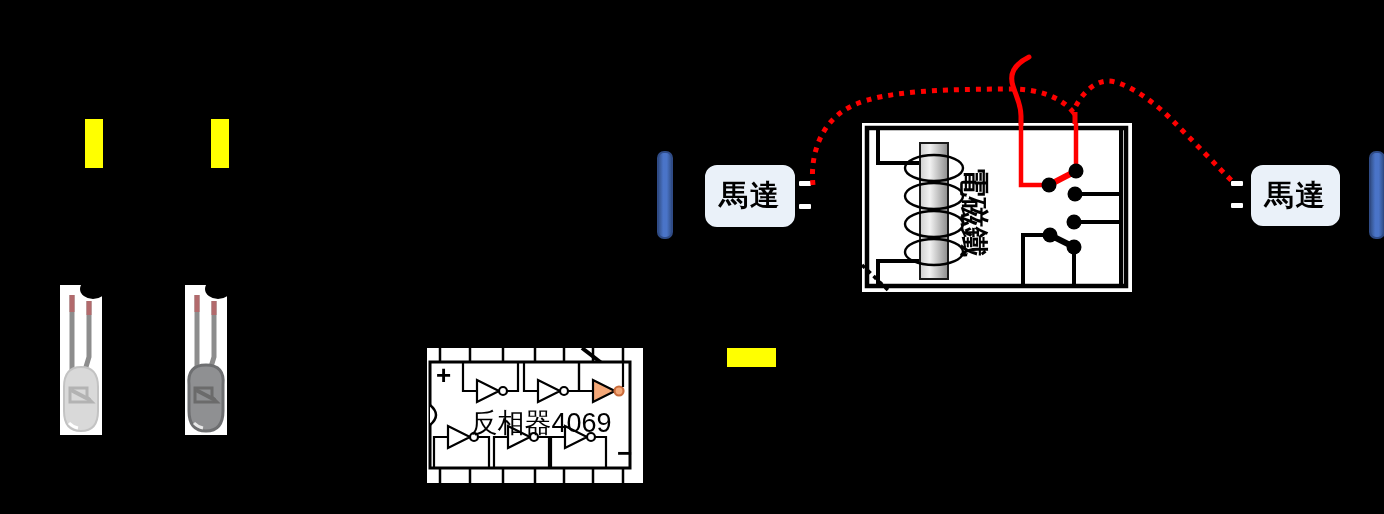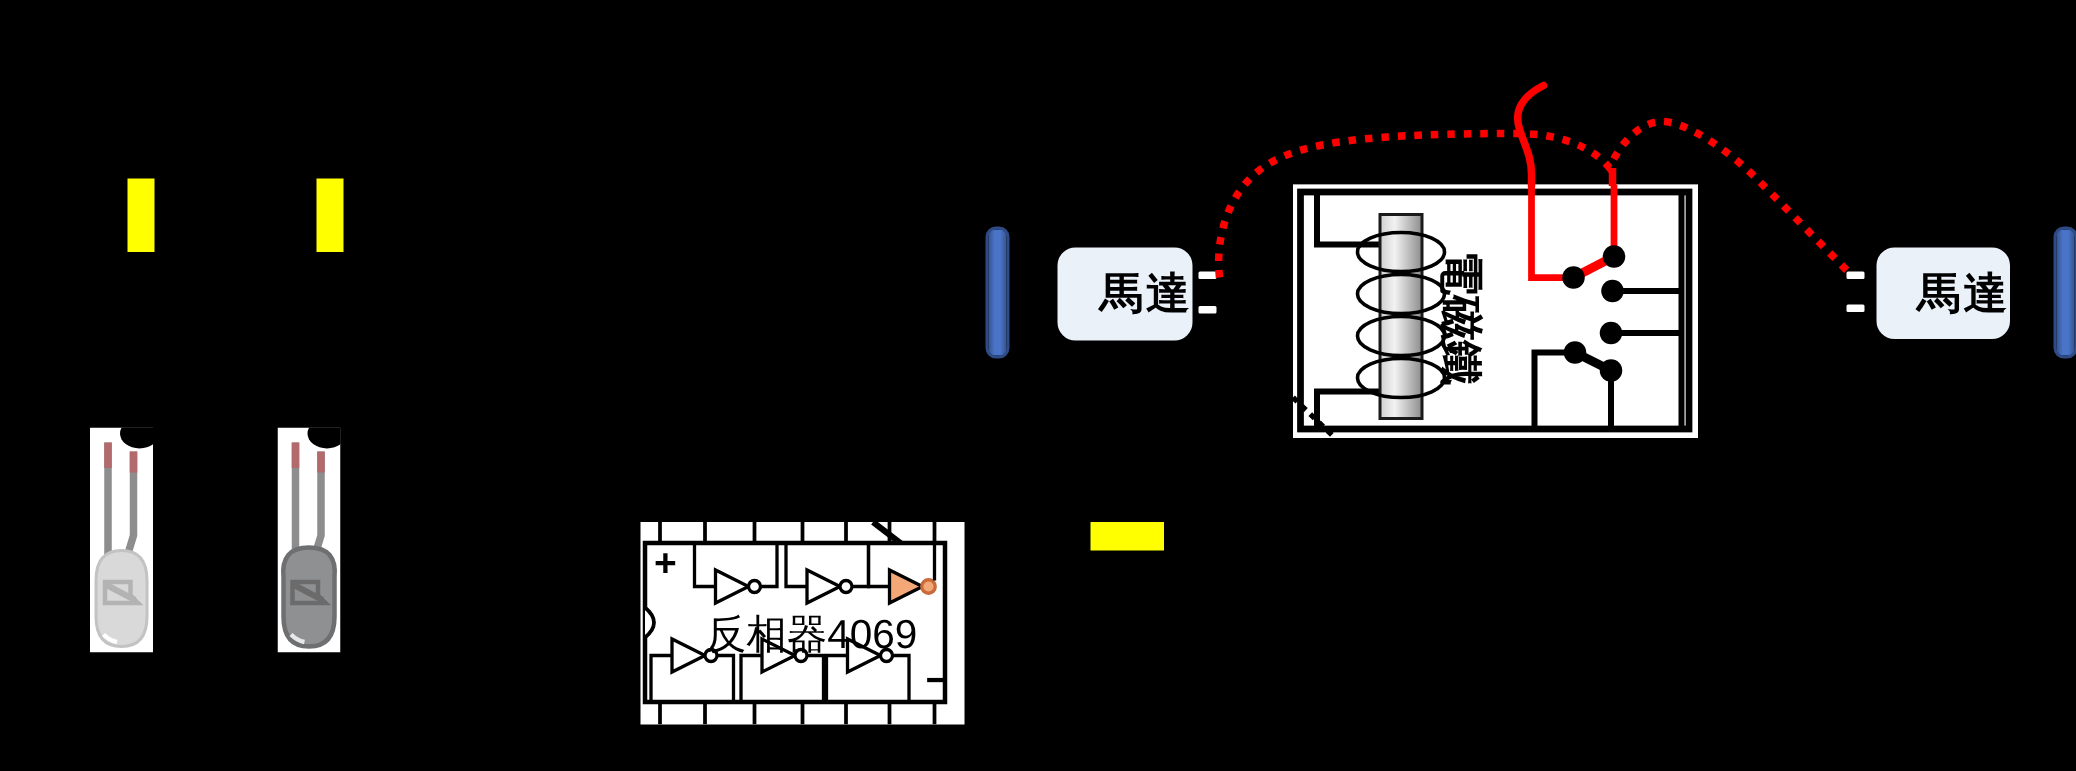--- a/index.html
+++ b/index.html
@@ -8,21 +8,21 @@
     font-family:"Liberation Sans", sans-serif;
   }
   .abs{position:absolute;}
   .yellow-block{background:#FFFF00;}
   .wheel{
     background:linear-gradient(to right,#35548F,#4A74C8 35%,#4A74C8 65%,#35548F);
     border:2px solid #2F4B86;border-radius:7px;
   }
   .motor-box{
     background:#EAF1F9;border:3px solid #000;border-radius:15px;
-    display:flex;align-items:center;justify-content:flex-end;
+    display:flex;align-items:center;justify-content:center;
     color:#000;font-weight:bold;font-size:29px;letter-spacing:2px;
   }
   .terminal-dash{background:#FFFFFF;border-radius:1px;}
   .photo{background:#FFFFFF;}
   svg text{font-family:"Liberation Sans", sans-serif;}
 </style>
 </head>
 <body>
 
 <div id="canvas">

